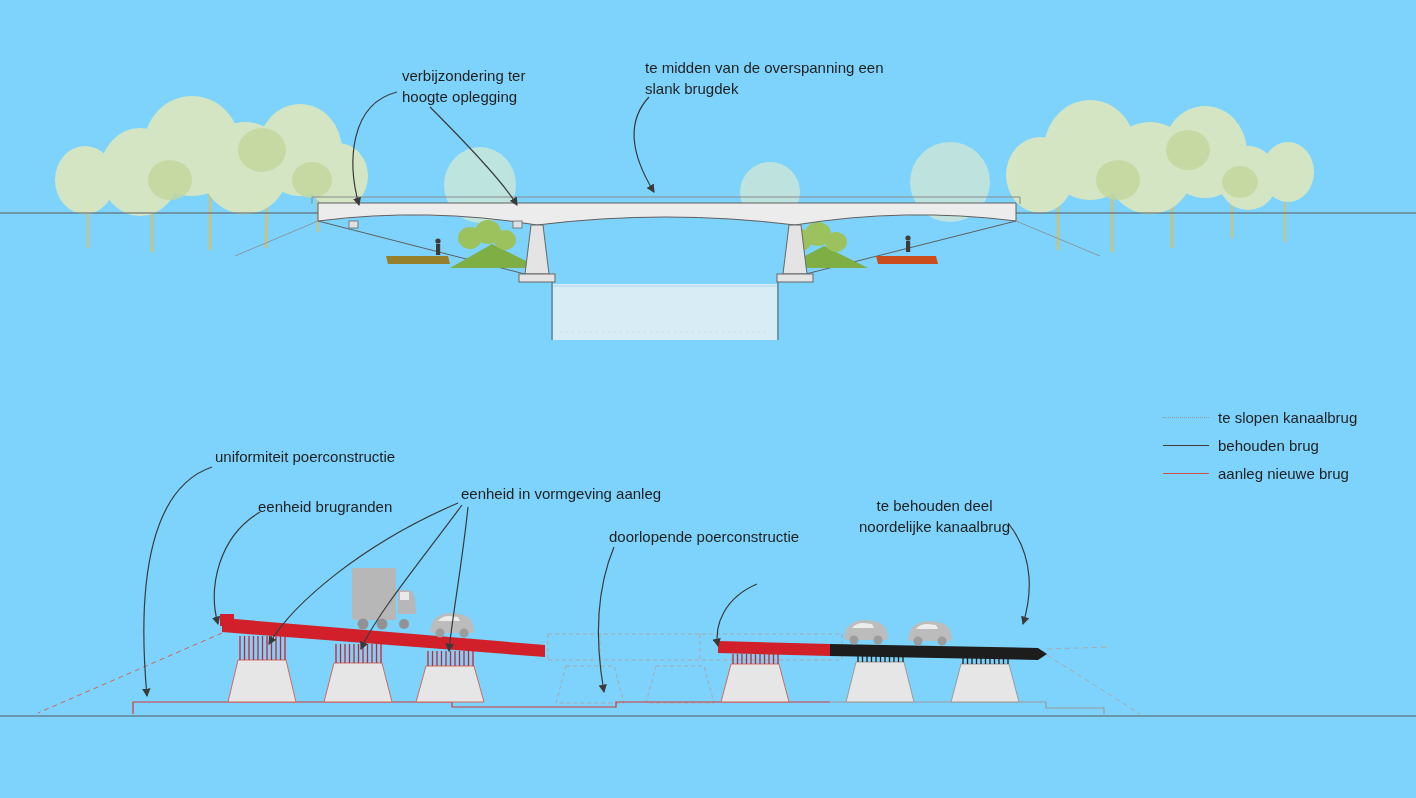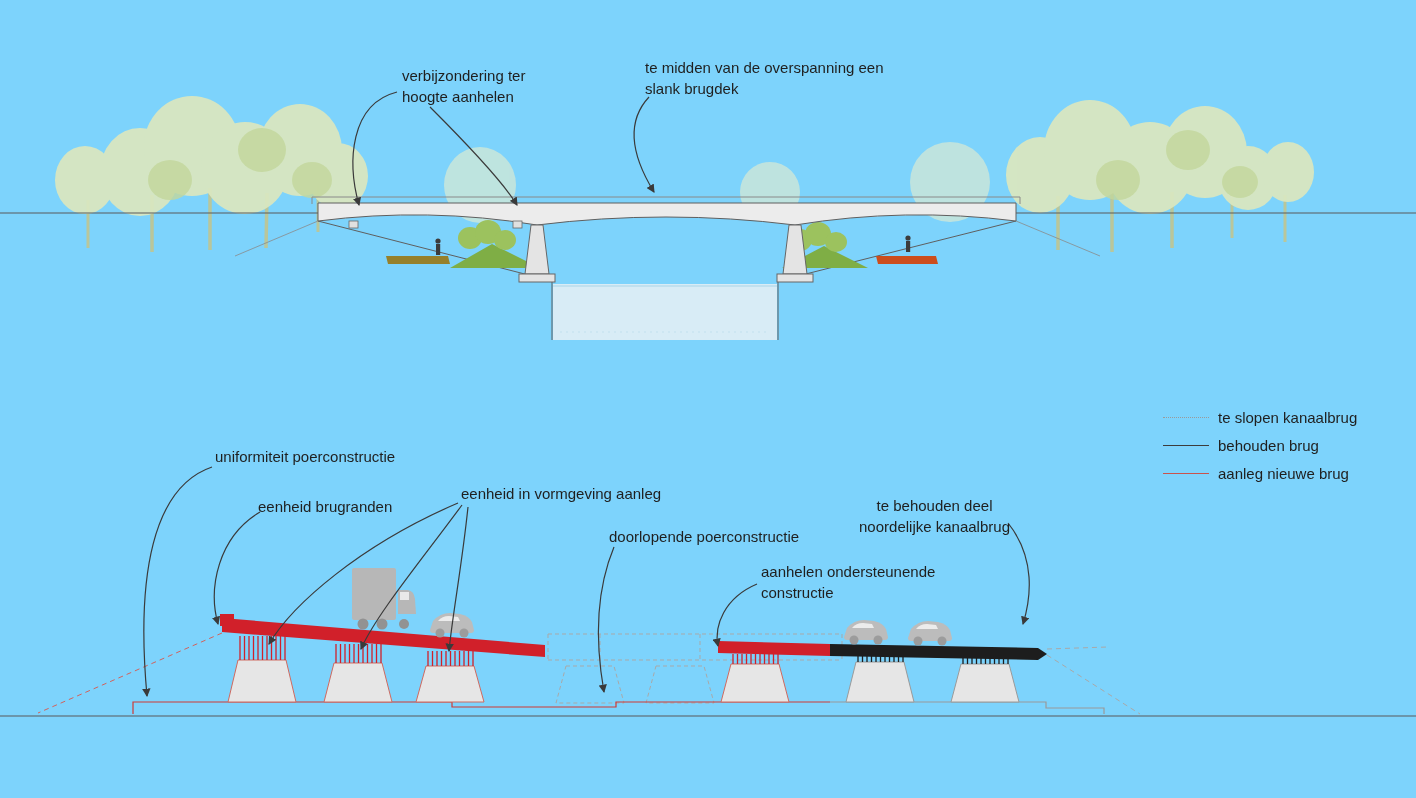--- a/index.html
+++ b/index.html
@@ -224,35 +224,31 @@
         <path d="M468,507 C462,565 452,618 449,651" marker-end="url(#ah)"></path>
         <path d="M614,547 C592,600 598,658 604,692" marker-end="url(#ah)"></path>
         <path d="M757,584 C724,598 714,626 718,646" marker-end="url(#ah)"></path>
         <path d="M1008,523 C1036,558 1031,598 1023,624" marker-end="url(#ah)"></path>
       </g>
     </g>
   </svg>
 
   <div class="lbl" style="left:402px;top:65px;">
     <span>verbijzondering ter</span><br>
-    <span>hoogte aanhelen</span>
+    <span>hoogte oplegging</span>
   </div>
   <div class="lbl" style="left:645px;top:57px;">
     <span>te midden van de overspanning een</span><br>
     <span>slank brugdek</span>
   </div>
 
   <div class="lbl" style="left:215px;top:446px;">uniformiteit poerconstructie</div>
   <div class="lbl" style="left:258px;top:496px;">eenheid brugranden</div>
   <div class="lbl" style="left:461px;top:483px;">eenheid in vormgeving aanleg</div>
   <div class="lbl" style="left:609px;top:526px;">doorlopende poerconstructie</div>
-  <div class="lbl" style="left:761px;top:561px;">
-    <span>aanhelen ondersteunende</span><br>
-    <span>constructie</span>
-  </div>
   <div class="lbl center" style="left:832px;top:487px;width:205px;margin-top:8px;">
     <span>te behouden deel</span><br>
     <span>noordelijke kanaalbrug</span>
   </div>
 
   <div class="legend">
     <div class="legend-row">
       <span class="swatch sw-dotted"></span>
       <span class="legend-label">te slopen kanaalbrug</span>
     </div>

